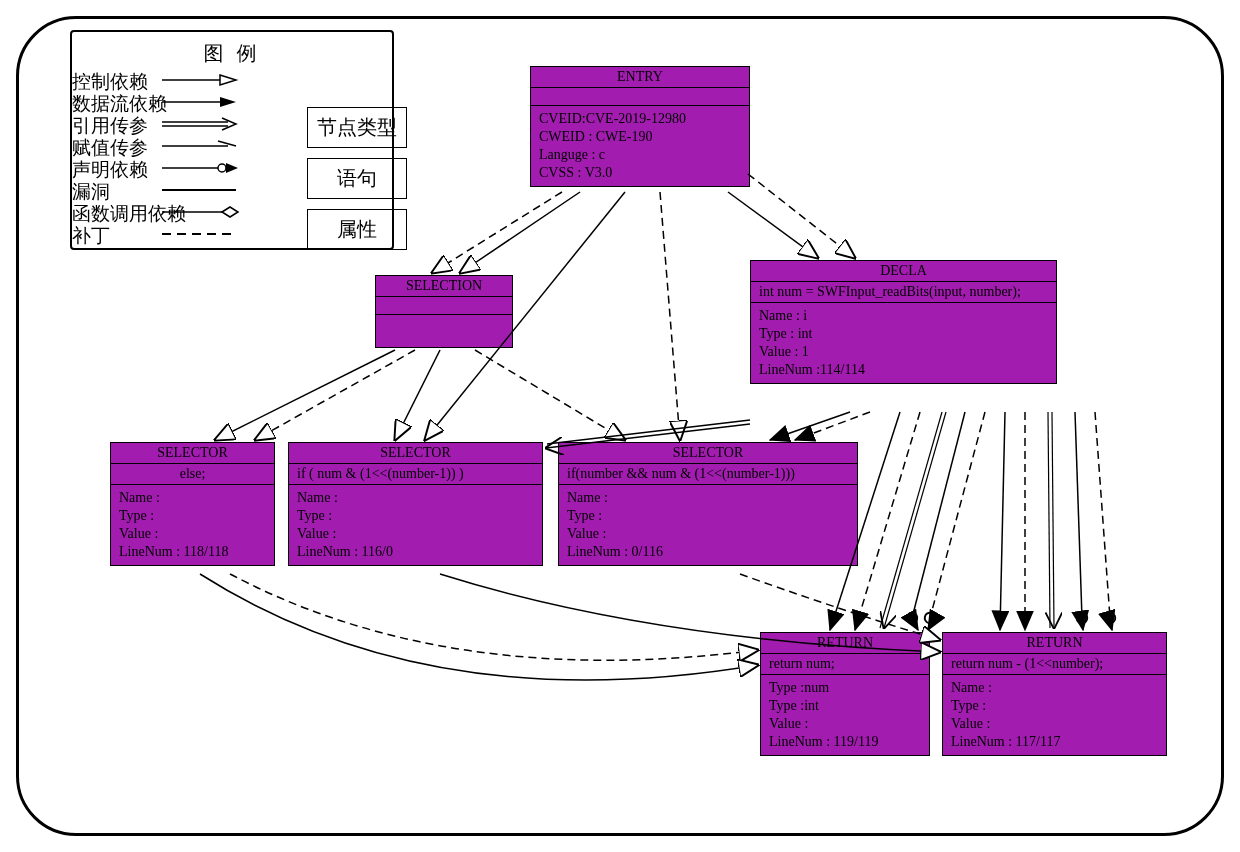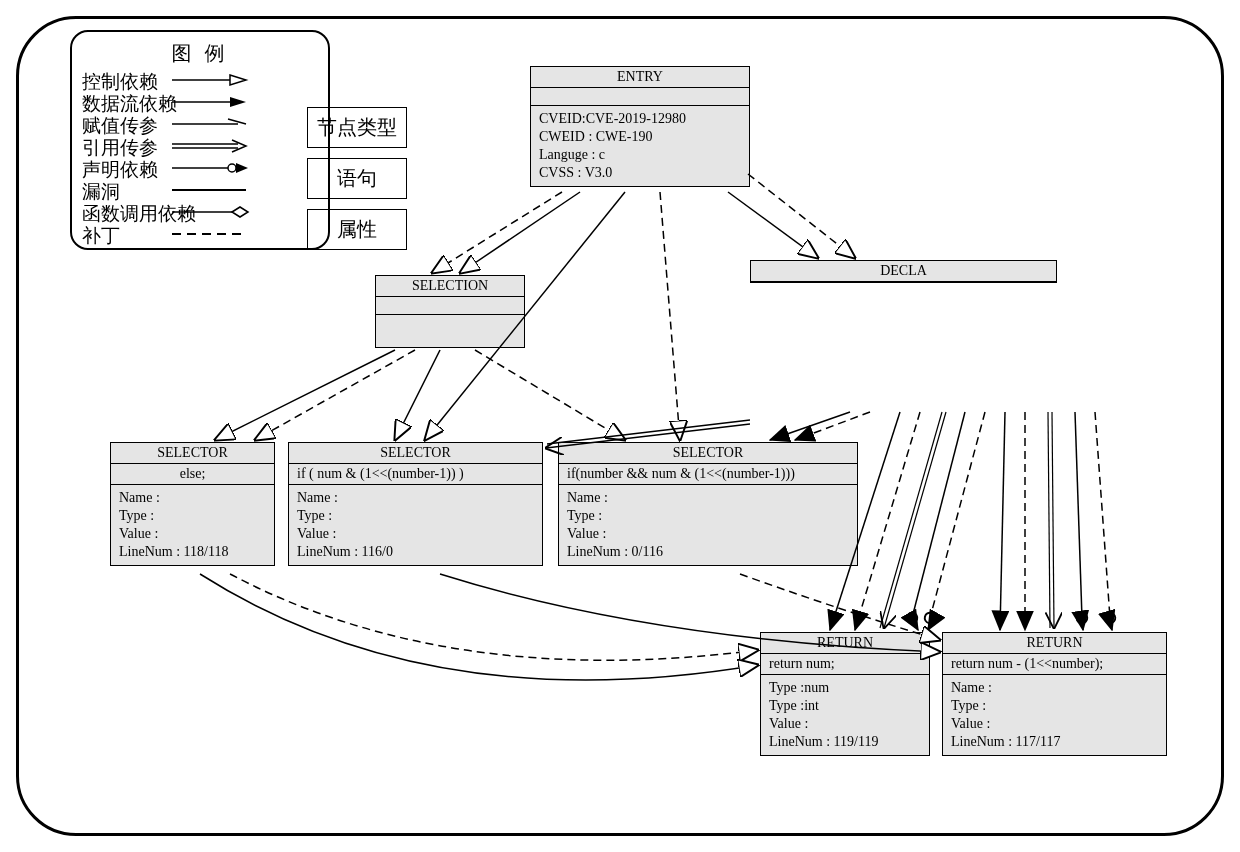--- a/index.html
+++ b/index.html
@@ -1,25 +1,25 @@
 <!DOCTYPE html>
 <html><head>
 <meta charset="utf-8">
 <style>
   * { box-sizing: border-box; margin: 0; padding: 0; }
   body { width: 1240px; height: 852px; background: #fff; font-family: "SimSun", serif; position: relative; }
   .frame { position: absolute; left: 16px; top: 16px; width: 1208px; height: 820px; border: 3px solid #000; border-radius: 60px; }
-  .legend-box { position: absolute; left: 70px; top: 30px; width: 260px; height: 220px; border: 2px solid #000; border-radius: 18px; padding: 8px 10px; }
+  .legend-box { position: absolute; left: 70px; top: 30px; width: 324px; height: 220px; border: 2px solid #000; border-radius: 4px; padding: 8px 0; }
   .legend-title { text-align: center; font-size: 20px; font-family: "KaiTi","SimSun"; letter-spacing: 4px; margin-bottom: 4px; }
   .legend-row { display: flex; align-items: center; font-size: 19px; line-height: 22px; height: 22px; }
   .legend-label { width: 88px; white-space: nowrap; }
   .legend-arrow { width: 80px; display: inline-block; }
   .legend-shapes { position: absolute; left: 235px; top: 75px; width: 100px; }
   .legend-shape { border: 1.5px solid #000; text-align: center; font-size: 20px; padding: 6px 0; margin-bottom: 10px; font-family: "SimSun"; }
-  .node { position: absolute; border: 1.5px solid #000; background: #e5e5e5; font-size: 14px; }
+  .node { position: absolute; border: 1.5px solid #000; background: #a21caf; font-size: 14px; }
   .node .head { border-bottom: 1.5px solid #000; text-align: center; font-weight: normal; padding: 2px 6px; }
   .node .stmt { border-bottom: 1.5px solid #000; padding: 2px 8px; min-height: 18px; white-space: nowrap; }
   .node .attrs { padding: 4px 8px; line-height: 18px; }
   .attrs div { white-space: nowrap; }
   svg.edges { position: absolute; left: 0; top: 0; width: 1240px; height: 852px; pointer-events: none; }
 </style>
 </head>
 <body>
 
 <div class="frame"></div>
@@ -34,32 +34,32 @@
         </svg></span>
     </div>
   <div class="legend-row">
       <span class="legend-label">数据流依赖</span>
       <span class="legend-arrow"><svg width="80" height="16">
           <line x1="2" y1="8" x2="60" y2="8" stroke="#000" stroke-width="1.5"></line>
           <polygon points="60,3 76,8 60,13" fill="#000"></polygon>
         </svg></span>
     </div>
   <div class="legend-row">
-      <span class="legend-label">赋值传参</span>
-      <span class="legend-arrow"><svg width="80" height="16">
-          <line x1="2" y1="8" x2="68" y2="8" stroke="#000" stroke-width="1.5"></line>
-          <line x1="58" y1="3" x2="76" y2="8" stroke="#000" stroke-width="1.5"></line>
-        </svg></span>
-    </div>
-  <div class="legend-row">
       <span class="legend-label">引用传参</span>
       <span class="legend-arrow"><svg width="80" height="16">
           <line x1="2" y1="6" x2="68" y2="6" stroke="#000" stroke-width="1.5"></line>
           <line x1="2" y1="10" x2="68" y2="10" stroke="#000" stroke-width="1.5"></line>
           <polyline points="62,2 76,8 62,14" fill="none" stroke="#000" stroke-width="1.5"></polyline>
+        </svg></span>
+    </div>
+  <div class="legend-row">
+      <span class="legend-label">赋值传参</span>
+      <span class="legend-arrow"><svg width="80" height="16">
+          <line x1="2" y1="8" x2="68" y2="8" stroke="#000" stroke-width="1.5"></line>
+          <line x1="58" y1="3" x2="76" y2="8" stroke="#000" stroke-width="1.5"></line>
         </svg></span>
     </div>
   <div class="legend-row">
       <span class="legend-label">声明依赖</span>
       <span class="legend-arrow"><svg width="80" height="16">
           <line x1="2" y1="8" x2="58" y2="8" stroke="#000" stroke-width="1.5"></line>
           <circle cx="62" cy="8" r="4" fill="#fff" stroke="#000" stroke-width="1.5"></circle>
           <polygon points="66,3 78,8 66,13" fill="#000"></polygon>
         </svg></span>
     </div>
@@ -93,28 +93,35 @@
   <div class="head">ENTRY</div>
   <div class="stmt"></div>
   <div class="attrs">
     <div>CVEID:CVE-2019-12980</div>
     <div>CWEID : CWE-190</div>
     <div>Languge : c</div>
     <div>CVSS : V3.0</div>
   </div>
 </div>
 
-<div class="node" style="left:375px; top:275px; width:150px;">
+<div class="node" style="left:375px; top:275px; width:138px;">
   <div class="head">SELECTION</div>
   <div class="stmt"></div>
   <div class="attrs" style="height:32px;"></div>
 </div>
 
 <div class="node" style="left:750px; top:260px; width:307px;">
   <div class="head">DECLA</div>
+  <div class="stmt">int num = SWFInput_readBits(input, number);</div>
+  <div class="attrs">
+    <div>Name : i</div>
+    <div>Type : int</div>
+    <div>Value : 1</div>
+    <div>LineNum :114/114</div>
+  </div>
 </div>
 
 <div class="node" style="left:110px; top:442px; width:165px;">
   <div class="head">SELECTOR</div>
   <div class="stmt" style="text-align:center;">else;</div>
   <div class="attrs">
     <div>Name :</div>
     <div>Type :</div>
     <div>Value :</div>
     <div>LineNum : 118/118</div>

